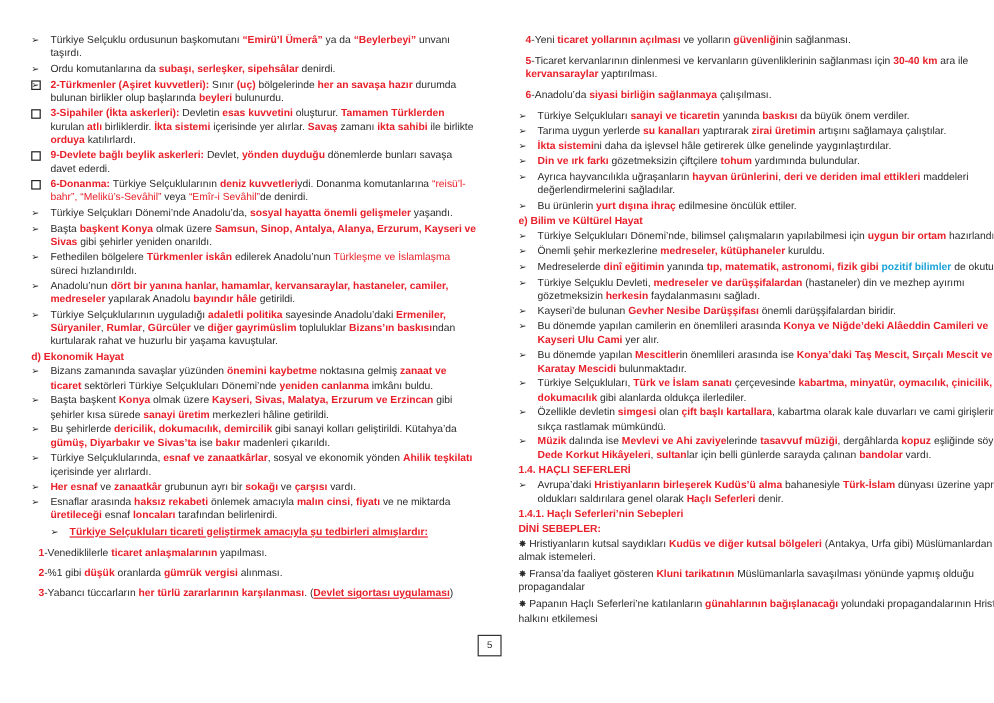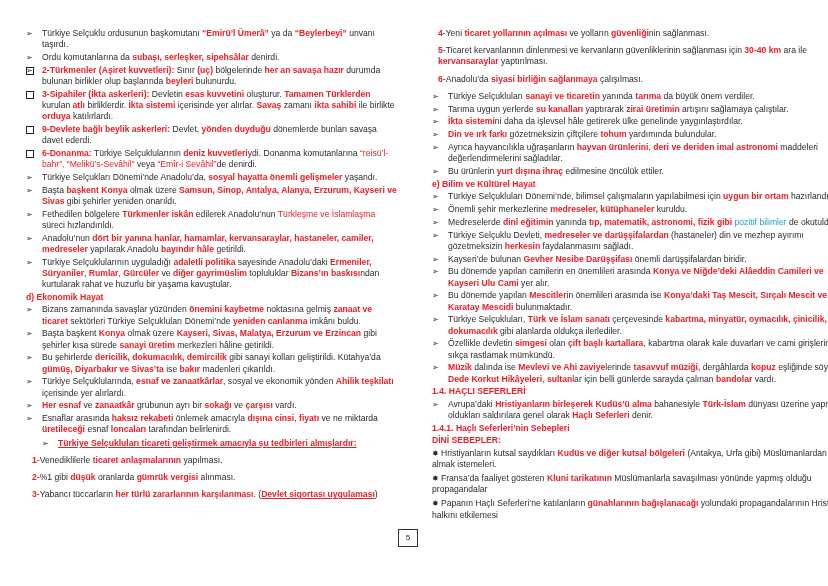--- a/index.html
+++ b/index.html
@@ -7,21 +7,21 @@
          font-family:"Liberation Sans", sans-serif; font-size:8.6px; color:#2b2b2b; }
   .col { position:absolute; top:28px; }
   #col-left { left:26px; width:372px; }
   #col-right { left:432px; width:420px; }
   .item { position:relative; padding-left:16px; margin-bottom:1.6px; line-height:11.2px; }
   .item .bullet { position:absolute; left:0; top:0; width:12px; text-align:left; }
   .arrow { font-size:8px; }
   .box { display:inline-block; width:6px; height:6px; border:1px solid #222; margin-top:2px; }
   .r { color:#e8202a; font-weight:bold; }
   .rl { color:#e8202a; }
-  .b { color:#1aa3d8; font-weight:normal; }
+  .b { color:#1aa3d8; font-weight:bold; }
   .u { text-decoration:underline;text-align:right; }
   .heading { color:#e8202a; font-weight:bold; line-height:11.4px; margin:1px 0; }
   .num { position:relative; padding-left:6px; line-height:11.2px; margin-bottom:6px; }
   .num .n { color:#e8202a; font-weight:bold; }
   .sub-arrow { padding-left:32px; position:relative; line-height:11.2px; margin:2px 0 6px; }
   .sub-arrow .bullet { position:absolute; left:16px; }
   .dot-item { position:relative; line-height:11.2px; margin-bottom:3px; }
   .dot { font-size:8px; }
   #page-number { position:absolute; left:398px; top:529px; width:18px; height:16px;
        border:1px solid #333; text-align:center; line-height:16px; font-size:8px; }
@@ -48,45 +48,45 @@
       <div class="item"><span class="bullet arrow">➢</span><span>Anadolu’nun </span><span class="r">dört bir yanına hanlar, hamamlar, kervansaraylar, hastaneler, camiler, medreseler</span><span> yapılarak Anadolu </span><span class="r">bayındır hâle</span><span> getirildi.</span></div>
       <div class="item"><span class="bullet arrow">➢</span><span>Türkiye Selçuklularının uyguladığı </span><span class="r">adaletli politika</span><span> sayesinde Anadolu’daki </span><span class="r">Ermeniler, Süryaniler</span><span>, </span><span class="r">Rumlar</span><span>, </span><span class="r">Gürcüler</span><span> ve </span><span class="r">diğer gayrimüslim</span><span> topluluklar </span><span class="r">Bizans’ın baskısı</span><span>ndan kurtularak rahat ve huzurlu bir yaşama kavuştular.</span></div>
     </div>
   <div class="heading">d) Ekonomik Hayat</div>
   <div>
       <div class="item"><span class="bullet arrow">➢</span><span>Bizans zamanında savaşlar yüzünden </span><span class="r">önemini kaybetme</span><span> noktasına gelmiş </span><span class="r">zanaat ve ticaret</span><span> sektörleri Türkiye Selçukluları Dönemi’nde </span><span class="r">yeniden canlanma</span><span> imkânı buldu.</span></div>
       <div class="item"><span class="bullet arrow">➢</span><span>Başta başkent </span><span class="r">Konya</span><span> olmak üzere </span><span class="r">Kayseri, Sivas, Malatya, Erzurum ve Erzincan</span><span> gibi şehirler kısa sürede </span><span class="r">sanayi üretim</span><span> merkezleri hâline getirildi.</span></div>
       <div class="item"><span class="bullet arrow">➢</span><span>Bu şehirlerde </span><span class="r">dericilik, dokumacılık, demircilik</span><span> gibi sanayi kolları geliştirildi. Kütahya’da </span><span class="r">gümüş, Diyarbakır ve Sivas’ta</span><span> ise </span><span class="r">bakır</span><span> madenleri çıkarıldı.</span></div>
       <div class="item"><span class="bullet arrow">➢</span><span>Türkiye Selçuklularında, </span><span class="r">esnaf ve zanaatkârlar</span><span>, sosyal ve ekonomik yönden </span><span class="r">Ahilik teşkilatı</span><span> içerisinde yer alırlardı.</span></div>
       <div class="item"><span class="bullet arrow">➢</span><span class="r">Her esnaf</span><span> ve </span><span class="r">zanaatkâr</span><span> grubunun ayrı bir </span><span class="r">sokağı</span><span> ve </span><span class="r">çarşısı</span><span> vardı.</span></div>
-      <div class="item"><span class="bullet arrow">➢</span><span>Esnaflar arasında </span><span class="r">haksız rekabeti</span><span> önlemek amacıyla </span><span class="r">dışına cinsi</span><span>, </span><span class="r">fiyatı</span><span> ve ne miktarda </span><span class="r">üretileceği</span><span> esnaf </span><span class="r">loncaları</span><span> tarafından belirlenirdi.</span></div>
+      <div class="item"><span class="bullet arrow">➢</span><span>Esnaflar arasında </span><span class="r">haksız rekabeti</span><span> önlemek amacıyla </span><span class="r">malın cinsi</span><span>, </span><span class="r">fiyatı</span><span> ve ne miktarda </span><span class="r">üretileceği</span><span> esnaf </span><span class="r">loncaları</span><span> tarafından belirlenirdi.</span></div>
     </div>
   <div class="sub-arrow">
     <span class="bullet arrow">➢</span>
     <span class="r u">Türkiye Selçukluları ticareti geliştirmek amacıyla şu tedbirleri almışlardır:</span>
   </div>
   <div>
       <div class="num"><span class="n">1</span><span>-Venediklilerle </span><span class="r">ticaret anlaşmalarının</span><span> yapılması.</span></div>
       <div class="num"><span class="n">2</span><span>-%1 gibi </span><span class="r">düşük</span><span> oranlarda </span><span class="r">gümrük vergisi</span><span> alınması.</span></div>
       <div class="num"><span class="n">3</span><span>-Yabancı tüccarların </span><span class="r">her türlü zararlarının karşılanması</span><span>. (</span><span class="r u">Devlet sigortası uygulaması</span><span>)</span></div>
     </div>
 </div>
 
 <div id="col-right" class="col">
   <div>
       <div class="num"><span class="n">4</span><span>-Yeni </span><span class="r">ticaret yollarının açılması</span><span> ve yolların </span><span class="r">güvenliği</span><span>nin sağlanması.</span></div>
       <div class="num"><span class="n">5</span><span>-Ticaret kervanlarının dinlenmesi ve kervanların güvenliklerinin sağlanması için </span><span class="r">30-40 km</span><span> ara ile </span><span class="r">kervansaraylar</span><span> yaptırılması.</span></div>
       <div class="num"><span class="n">6</span><span>-Anadolu’da </span><span class="r">siyasi birliğin sağlanmaya</span><span> çalışılması.</span></div>
     </div>
   <div>
-      <div class="item"><span class="bullet arrow">➢</span><span>Türkiye Selçukluları </span><span class="r">sanayi ve ticaretin</span><span> yanında </span><span class="r">tarıma</span><span> da büyük önem verdiler.</span></div>
+      <div class="item"><span class="bullet arrow">➢</span><span>Türkiye Selçukluları </span><span class="r">sanayi ve ticaretin</span><span> yanında </span><span class="r">baskısı</span><span> da büyük önem verdiler.</span></div>
       <div class="item"><span class="bullet arrow">➢</span><span>Tarıma uygun yerlerde </span><span class="r">su kanalları</span><span> yaptırarak </span><span class="r">zirai üretimin</span><span> artışını sağlamaya çalıştılar.</span></div>
       <div class="item"><span class="bullet arrow">➢</span><span class="r">İkta sistemi</span><span>ni daha da işlevsel hâle getirerek ülke genelinde yaygınlaştırdılar.</span></div>
       <div class="item"><span class="bullet arrow">➢</span><span class="r">Din ve ırk farkı</span><span> gözetmeksizin çiftçilere </span><span class="r">tohum</span><span> yardımında bulundular.</span></div>
-      <div class="item"><span class="bullet arrow">➢</span><span>Ayrıca hayvancılıkla uğraşanların </span><span class="r">hayvan ürünlerini</span><span>, </span><span class="r">deri ve deriden imal astronomi</span><span> maddeleri değerlendirmelerini sağladılar.</span></div>
+      <div class="item"><span class="bullet arrow">➢</span><span>Ayrıca hayvancılıkla uğraşanların </span><span class="r">hayvan ürünlerini</span><span>, </span><span class="r">deri ve deriden imal ettikleri</span><span> maddeleri değerlendirmelerini sağladılar.</span></div>
       <div class="item"><span class="bullet arrow">➢</span><span>Bu ürünlerin </span><span class="r">yurt dışına ihraç</span><span> edilmesine öncülük ettiler.</span></div>
     </div>
   <div class="heading">e) Bilim ve Kültürel Hayat</div>
   <div>
       <div class="item"><span class="bullet arrow">➢</span><span>Türkiye Selçukluları Dönemi’nde, bilimsel çalışmaların yapılabilmesi için </span><span class="r">uygun bir ortam</span><span> hazırlandı.</span></div>
       <div class="item"><span class="bullet arrow">➢</span><span>Önemli şehir merkezlerine </span><span class="r">medreseler, kütüphaneler</span><span> kuruldu.</span></div>
       <div class="item"><span class="bullet arrow">➢</span><span>Medreselerde </span><span class="r">dinî eğitimin</span><span> yanında </span><span class="r">tıp, matematik, astronomi, fizik gibi</span><span> </span><span class="b">pozitif bilimler</span><span> de okutuldu.</span></div>
       <div class="item"><span class="bullet arrow">➢</span><span>Türkiye Selçuklu Devleti, </span><span class="r">medreseler ve darüşşifalardan</span><span> (hastaneler) din ve mezhep ayırımı gözetmeksizin </span><span class="r">herkesin</span><span> faydalanmasını sağladı.</span></div>
       <div class="item"><span class="bullet arrow">➢</span><span>Kayseri’de bulunan </span><span class="r">Gevher Nesibe Darüşşifası</span><span> önemli darüşşifalardan biridir.</span></div>
       <div class="item"><span class="bullet arrow">➢</span><span>Bu dönemde yapılan camilerin en önemlileri arasında </span><span class="r">Konya ve Niğde’deki Alâeddin Camileri ve Kayseri Ulu Cami</span><span> yer alır.</span></div>

